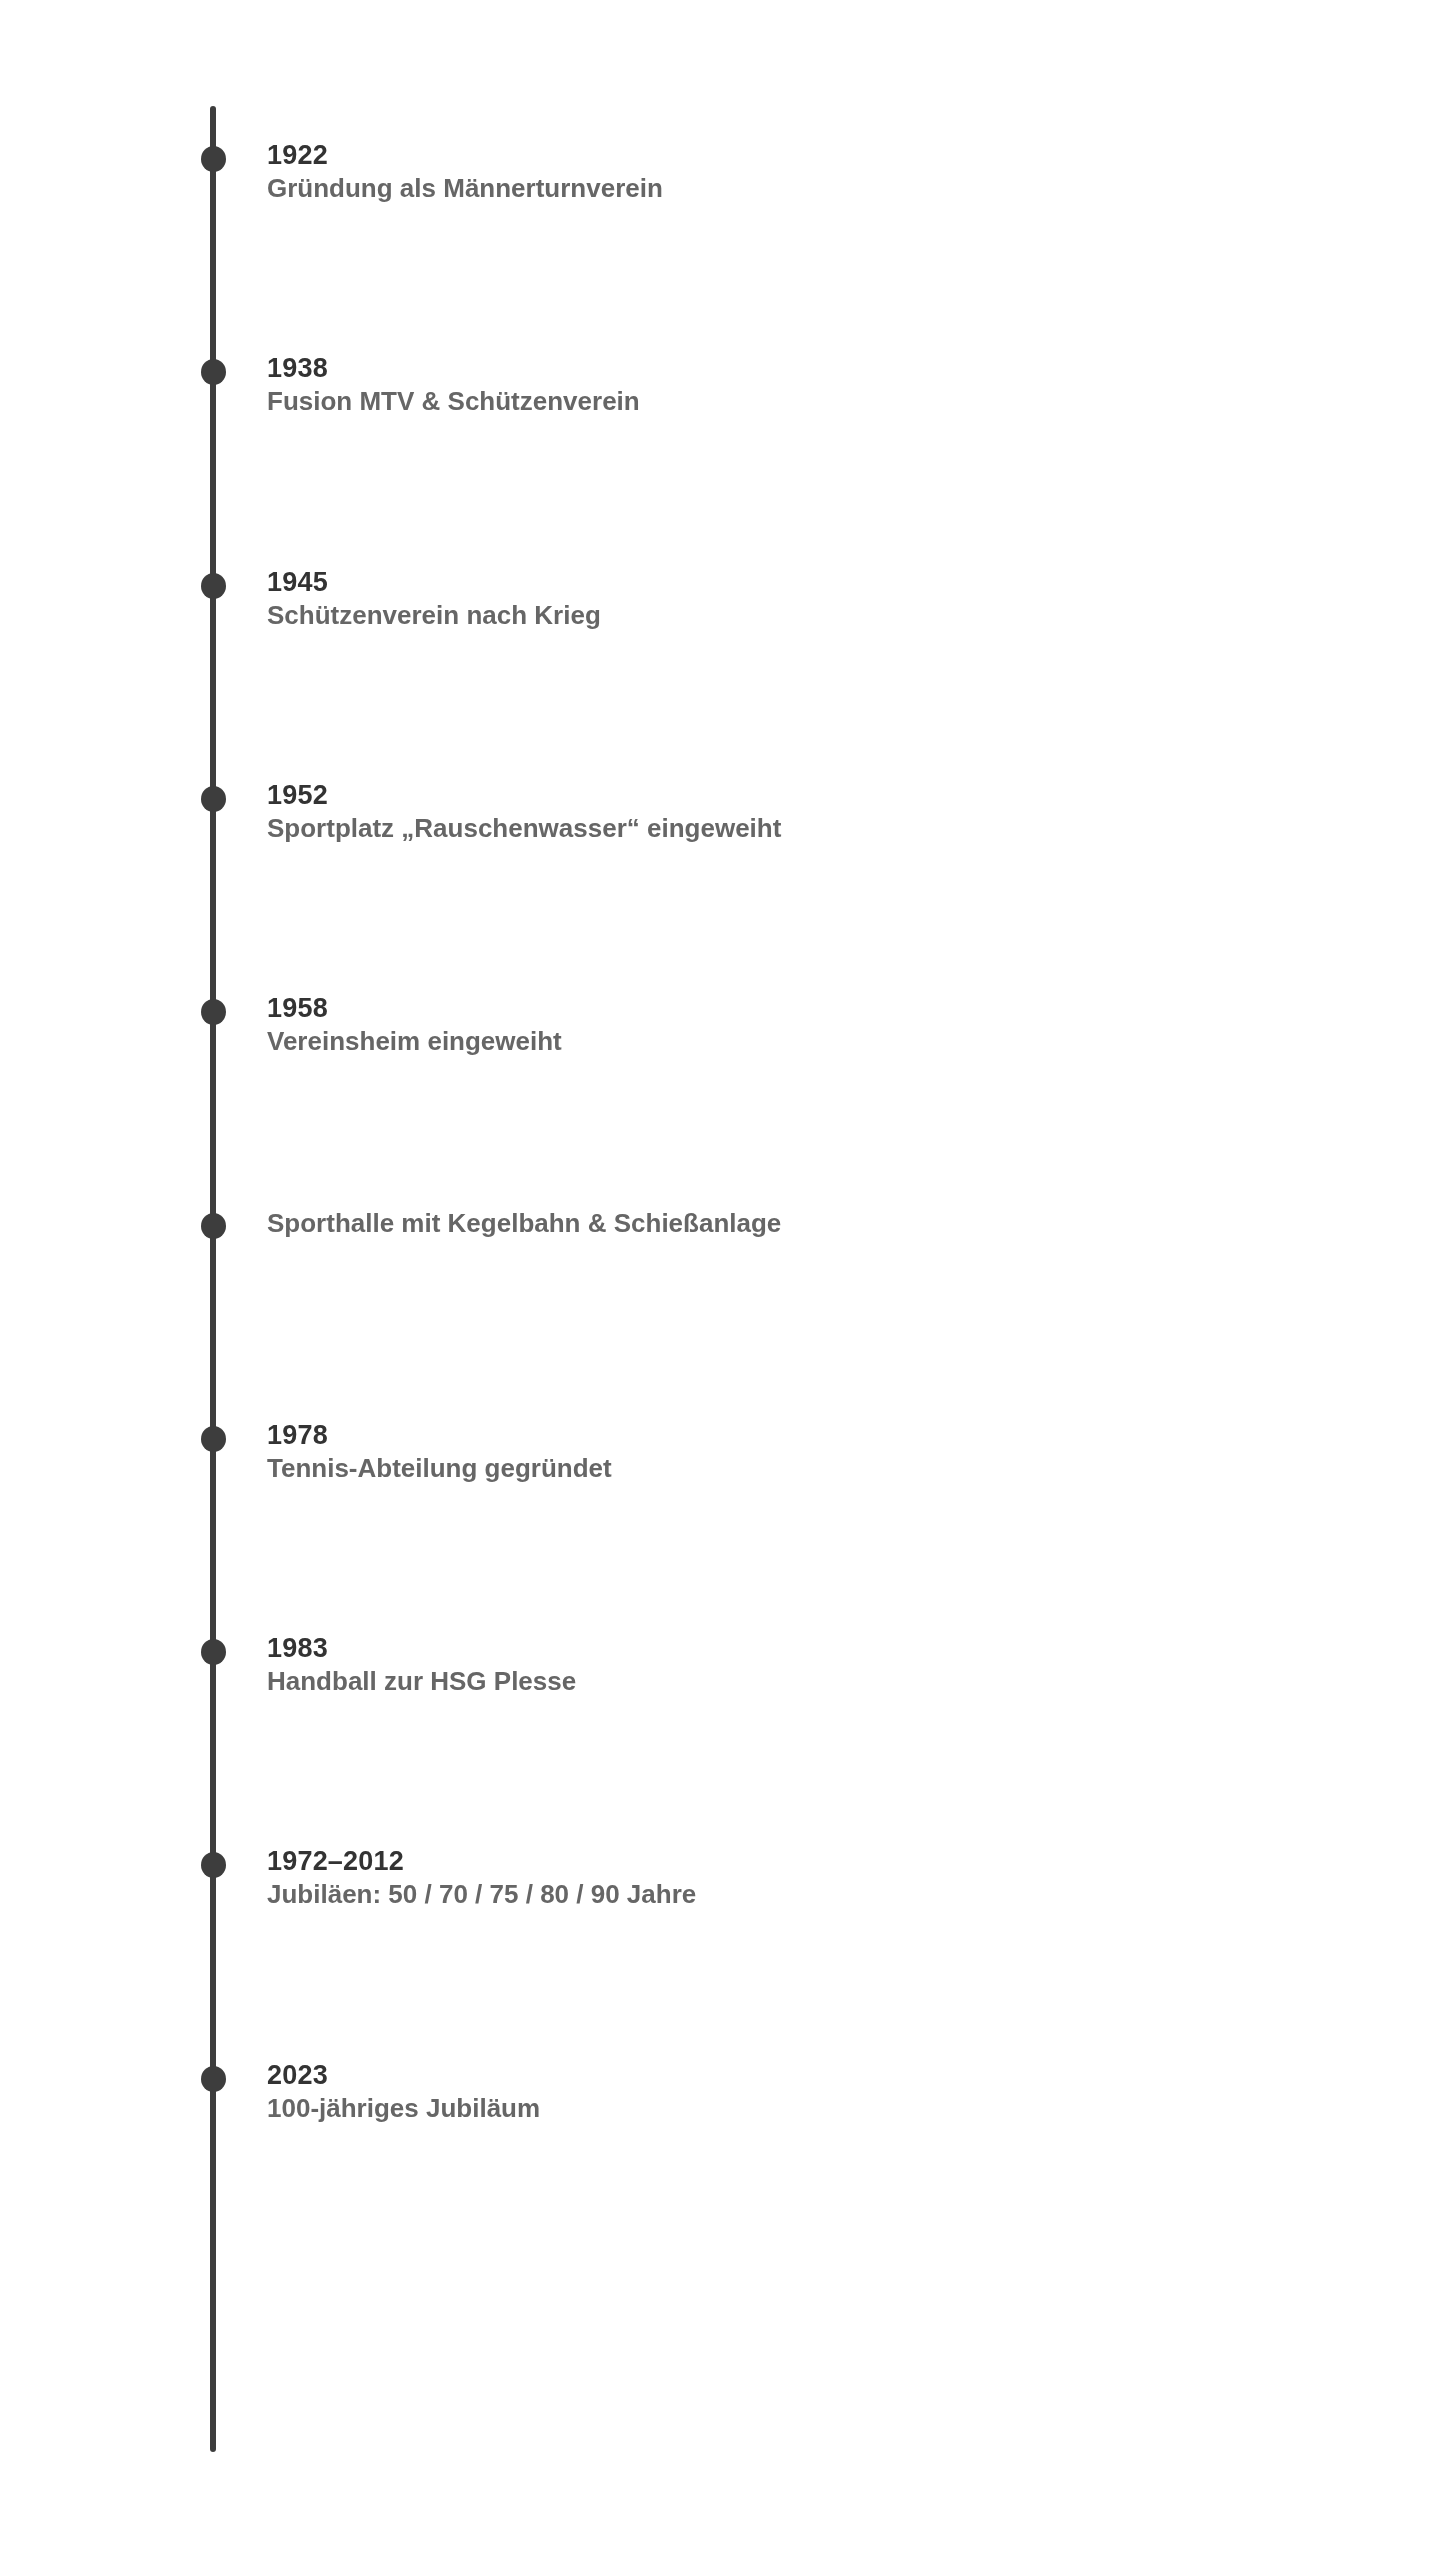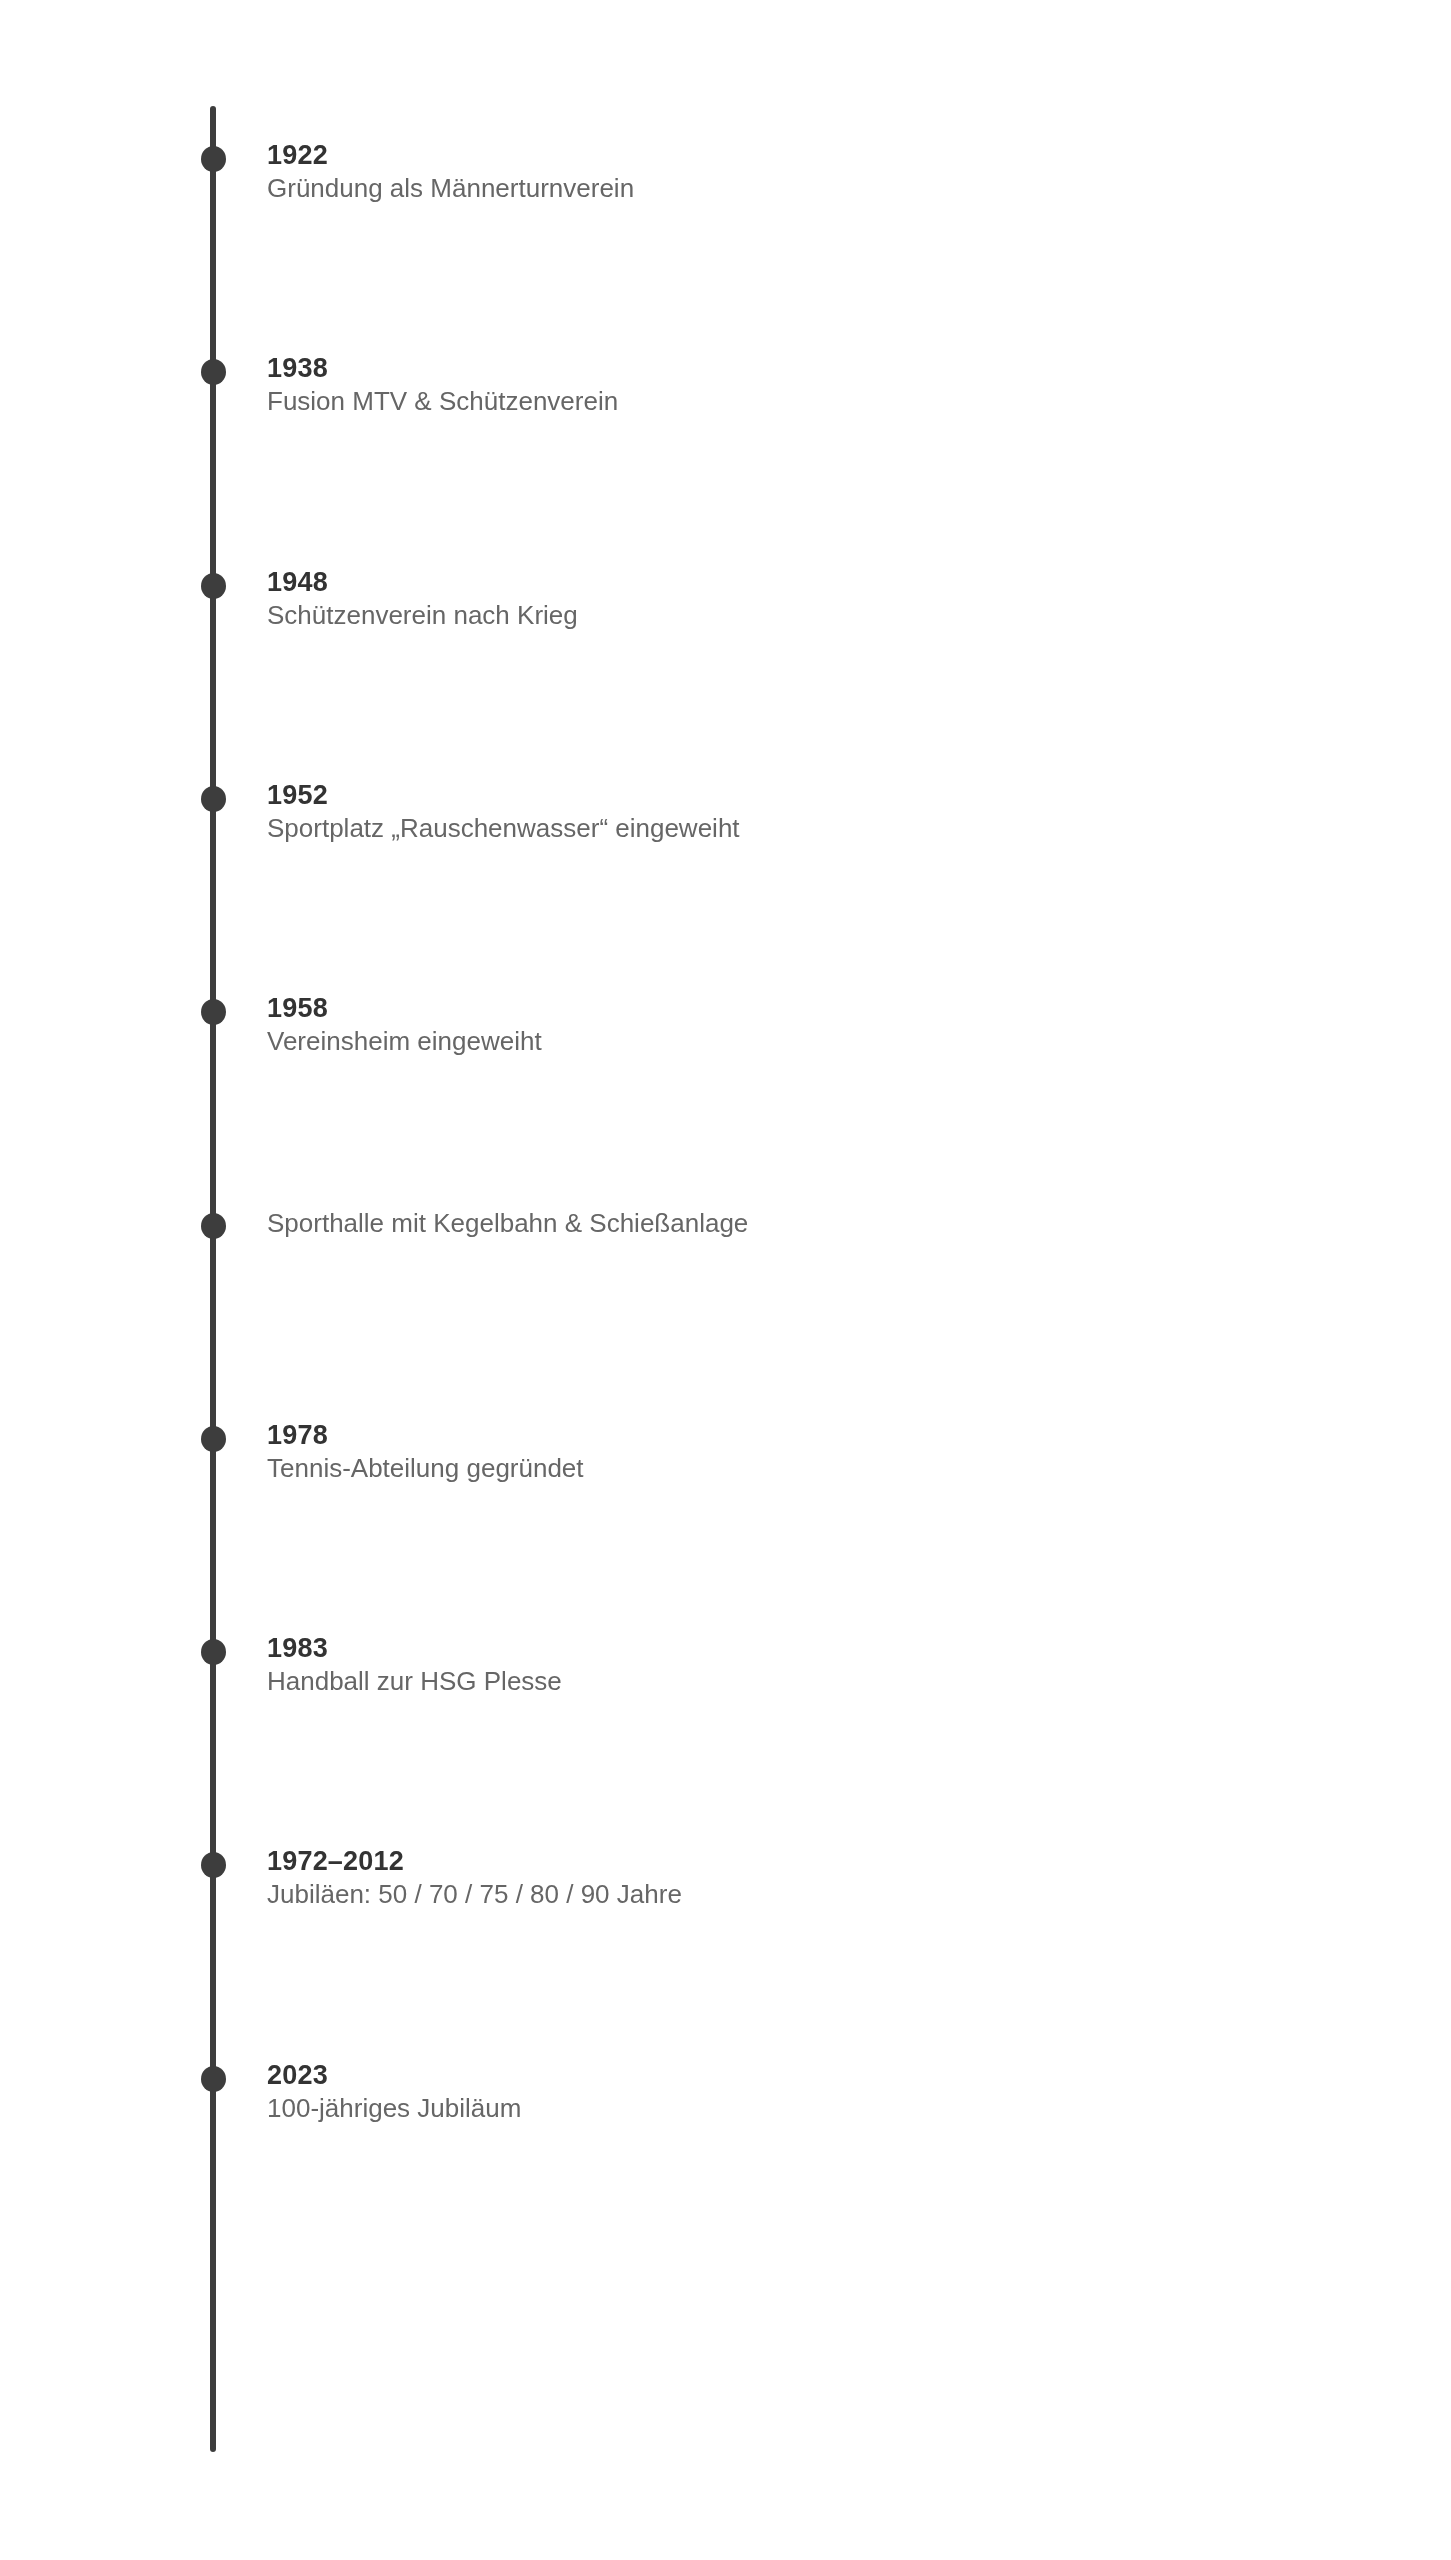--- a/index.html
+++ b/index.html
@@ -56,21 +56,21 @@
     line-height: 32px;
     font-weight: 700;
     color: var(--year-color);
     letter-spacing: 0.2px;
     white-space: nowrap;
   }
   .milestone-description {
     margin-top: 2px;
     font-size: 26px;
     line-height: 30px;
-    font-weight: 400;
+    font-weight: 700;
     color: var(--desc-color);
     white-space: nowrap;
   }
 </style>
 </head>
 <body>
 
 <div class="timeline-canvas">
   <div class="timeline-line"></div>
 <div class="milestone" style="top: 146px;">
@@ -83,21 +83,21 @@
     <div class="milestone" style="top: 359.3px;">
     <span class="milestone-dot"></span>
     <div class="milestone-content">
       <div class="milestone-year">1938</div>
       <div class="milestone-description">Fusion MTV &amp; Schützenverein</div>
     </div>
   </div>
     <div class="milestone" style="top: 572.6px;">
     <span class="milestone-dot"></span>
     <div class="milestone-content">
-      <div class="milestone-year">1948</div>
+      <div class="milestone-year">1945</div>
       <div class="milestone-description">Schützenverein nach Krieg</div>
     </div>
   </div>
     <div class="milestone" style="top: 785.9px;">
     <span class="milestone-dot"></span>
     <div class="milestone-content">
       <div class="milestone-year">1952</div>
       <div class="milestone-description">Sportplatz „Rauschenwasser“ eingeweiht</div>
     </div>
   </div>

